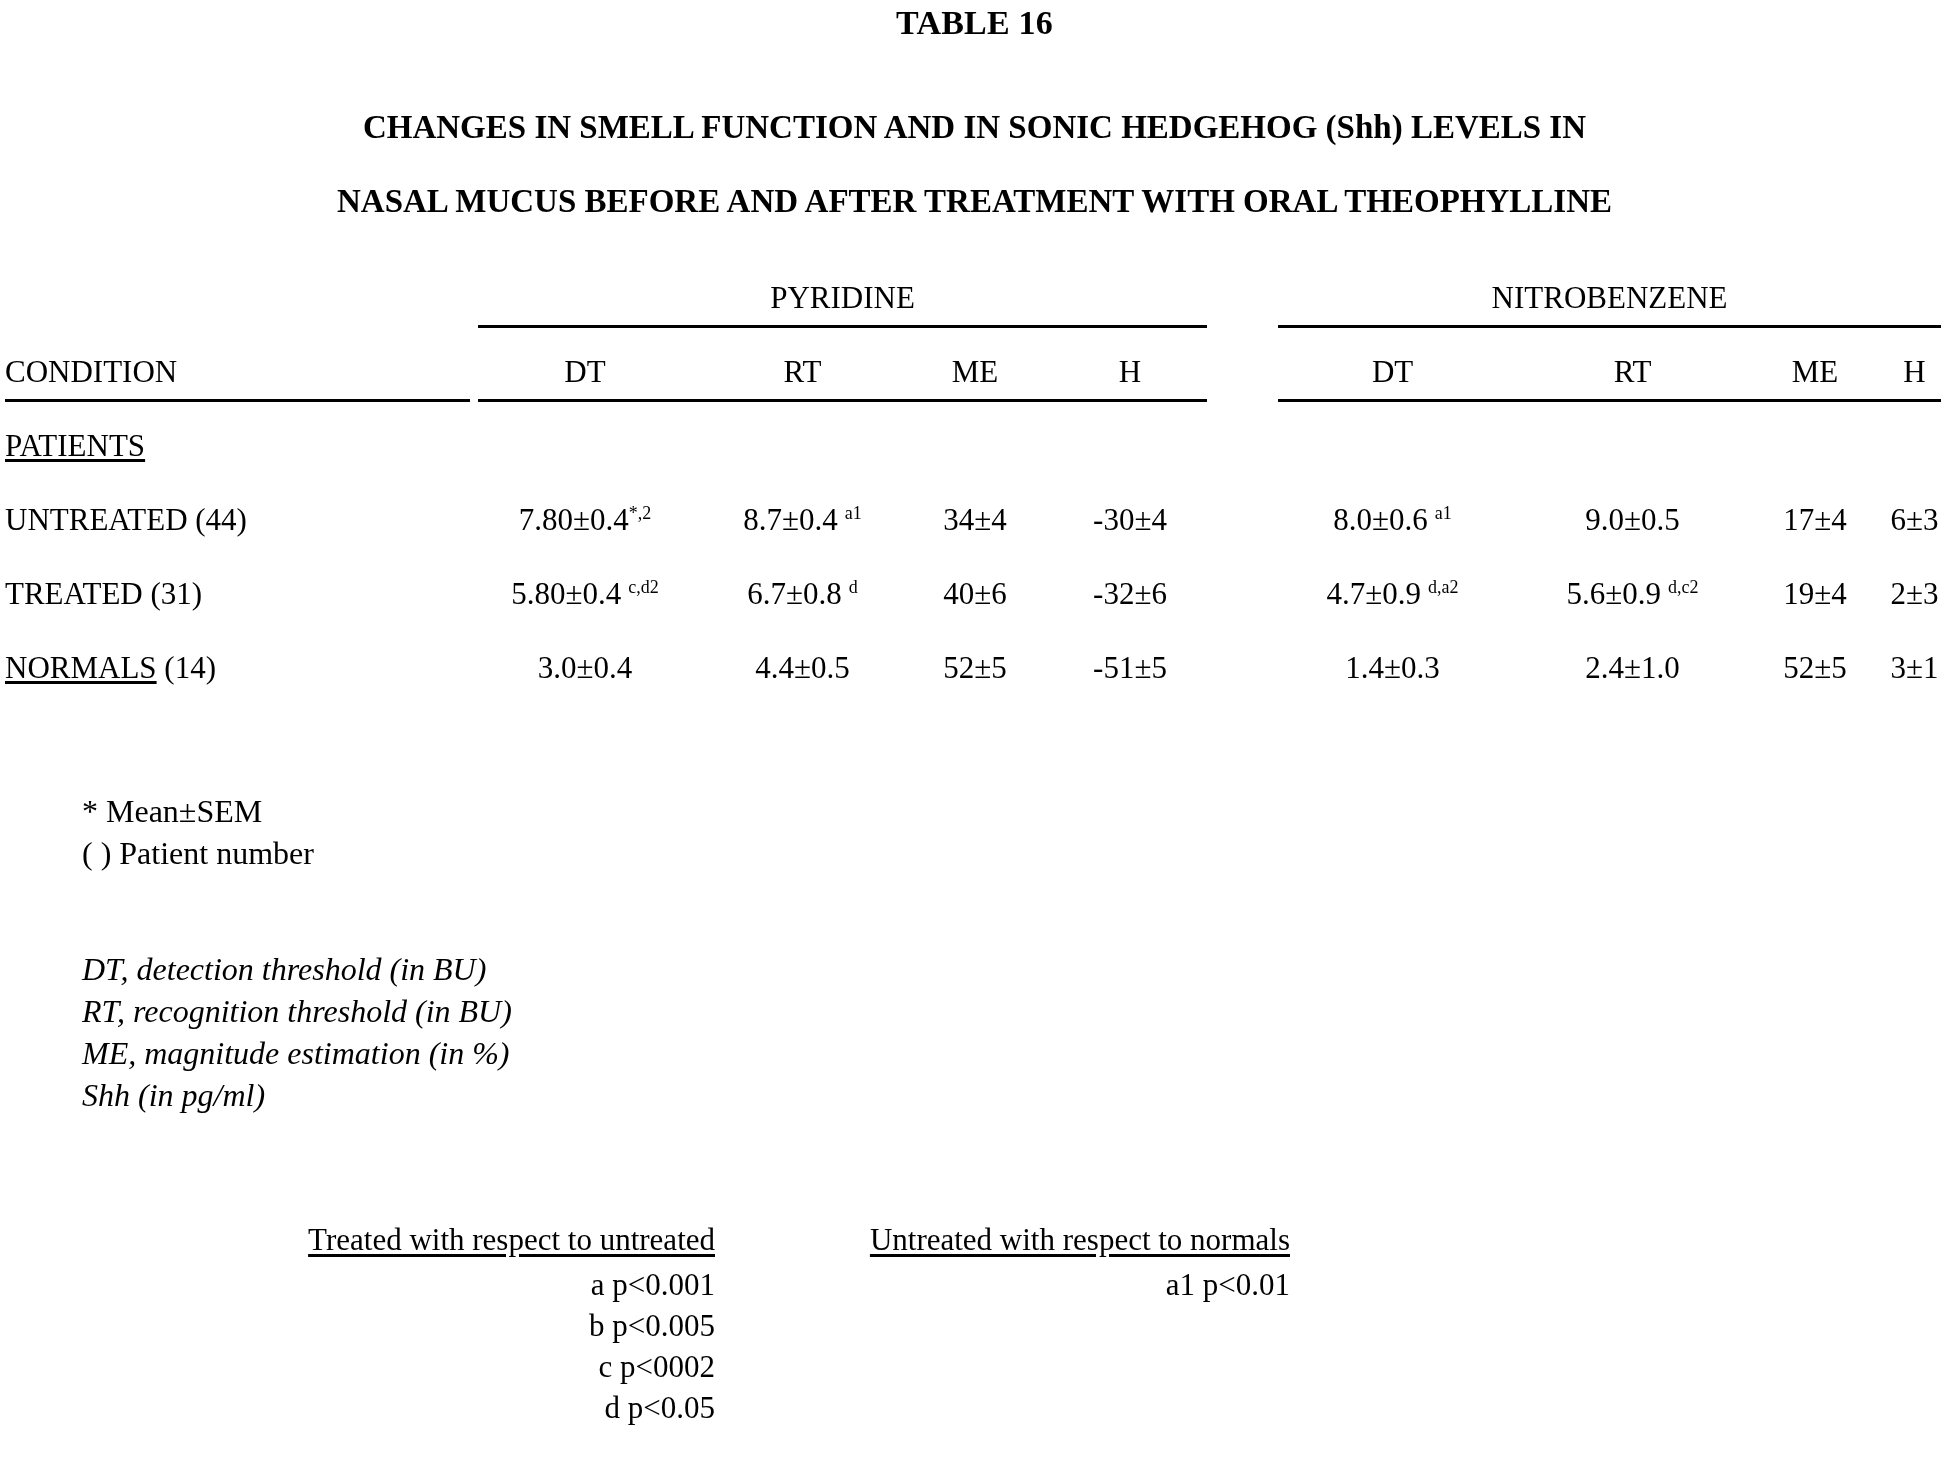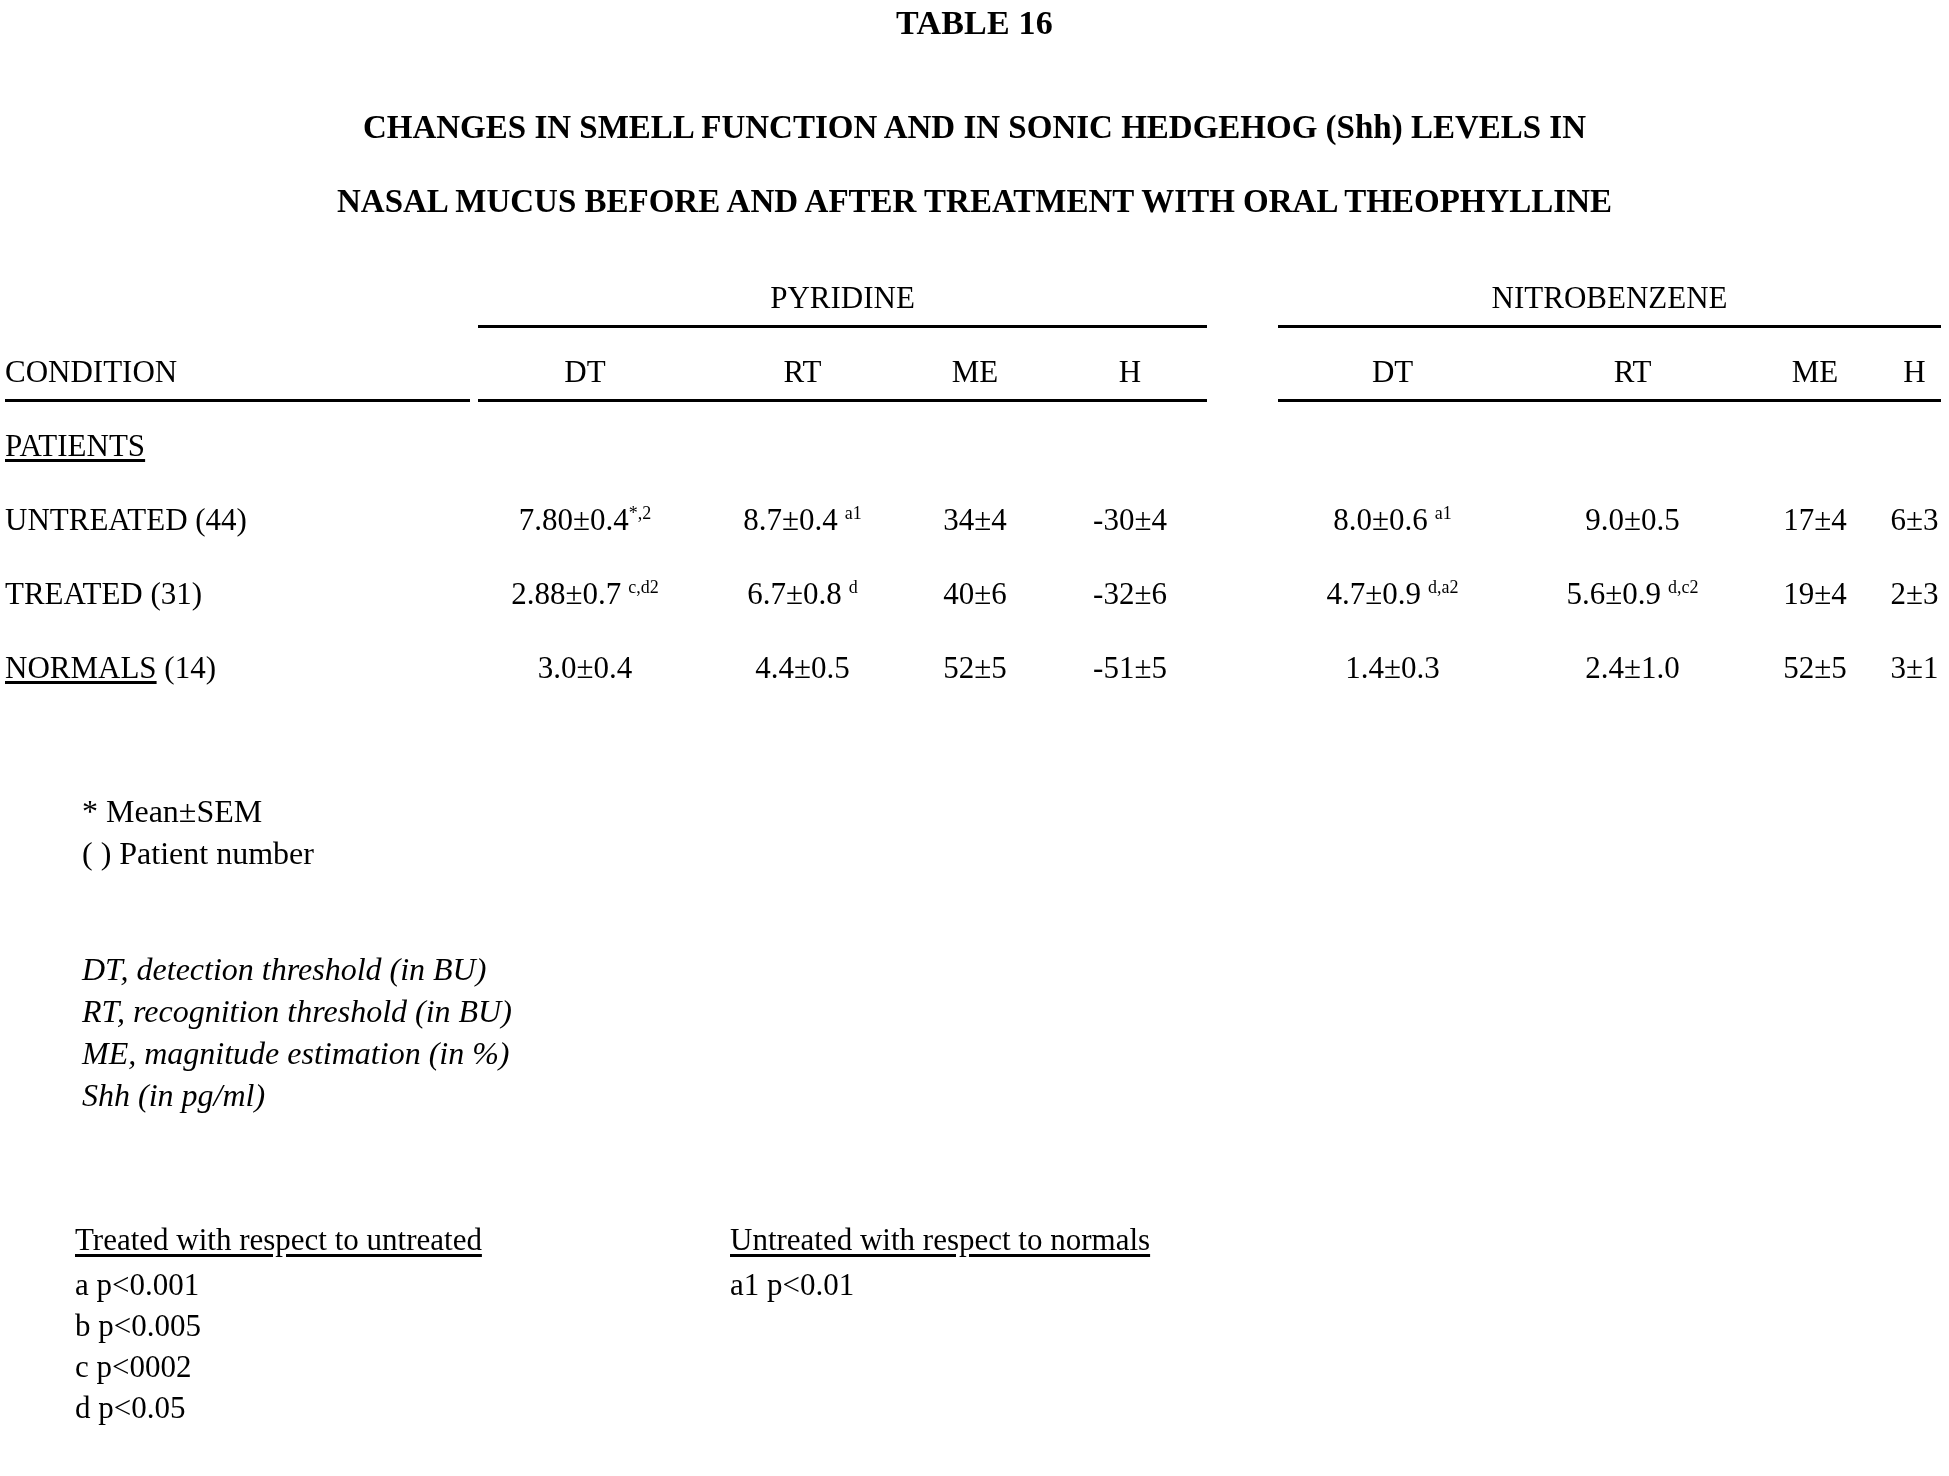--- a/index.html
+++ b/index.html
@@ -152,21 +152,21 @@
   
   .sigkey {
     position: absolute;
     top: 1222px;
     left: 0;
     width: 1949px;
     display: flex;
     font-size: 31px;
   }
   .sigcol {
-    text-align: left;
+    text-align: right;
     font-family: Liberation Serif, serif;
   }
   .sigcol.one { width: 640px; margin-left: 75px; }
   .sigcol.two { width: 560px; margin-left: 15px; }
   .sigcol.three { width: 560px; margin-left: 35px; }
   .sigcol h4 {
     margin: 0 0 6px 0;
     font-weight: normal;
     font-size: 31px;
     text-decoration: underline;
@@ -260,21 +260,21 @@
           <td class="datacell">-30±4</td>
           <td></td>
           <td class="datacell"><span>8.0±0.6</span><span class="sp"></span><sup>a1</sup></td>
           <td class="datacell">9.0±0.5</td>
           <td class="datacell">17±4</td>
           <td class="datacell">6±3</td>
         </tr>
 
         <tr class="datarow">
           <td class="rowlabel">TREATED (31)</td>
-          <td class="datacell"><span>2.88±0.7</span><span class="sp"></span><sup>c,d2</sup></td>
+          <td class="datacell"><span>5.80±0.4</span><span class="sp"></span><sup>c,d2</sup></td>
           <td class="datacell"><span>6.7±0.8</span><span class="sp"></span><sup>d</sup></td>
           <td class="datacell">40±6</td>
           <td class="datacell">-32±6</td>
           <td></td>
           <td class="datacell"><span>4.7±0.9</span><span class="sp"></span><sup>d,a2</sup></td>
           <td class="datacell"><span>5.6±0.9</span><span class="sp"></span><sup>d,c2</sup></td>
           <td class="datacell">19±4</td>
           <td class="datacell">2±3</td>
         </tr>
 

